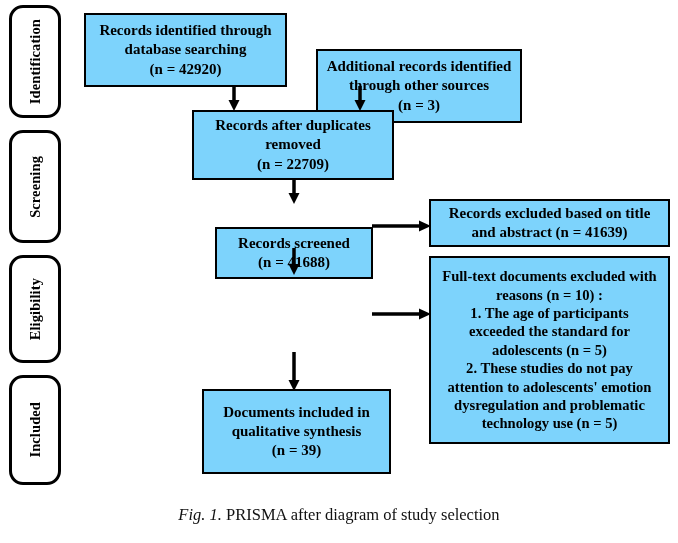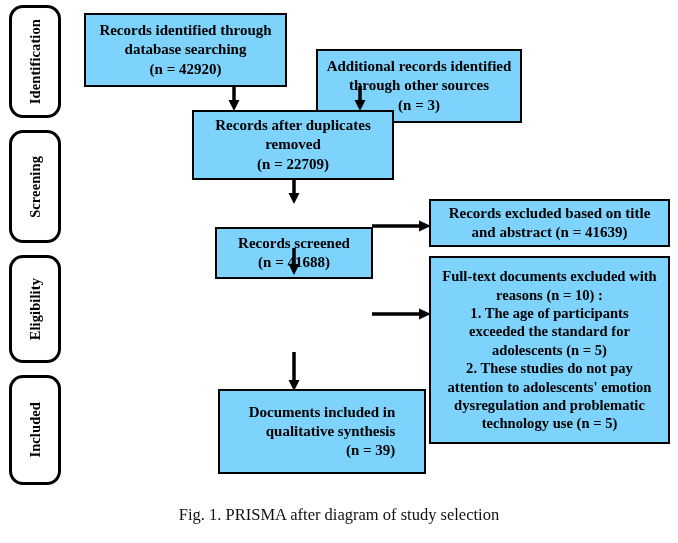--- a/index.html
+++ b/index.html
@@ -79,20 +79,21 @@
   #figure-caption {
     position: absolute;
     left: 0;
     top: 505px;
     width: 678px;
     text-align: center;
     font-size: 16.5px;
     color: #111111;
   }
   #figure-caption .cap-prefix {
+    font-style: italic;
   }
 </style>
 </head>
 <body>
 
 <div id="figure-root">
 
   <div class="stage-pill" style="left:9px; top:5px; width:52px; height:113px;">
     <span class="stage-text">Identification</span>
   </div>
@@ -143,21 +144,21 @@
 reasons (n = 10) :
 1. The age of participants
 exceeded the standard for
 adolescents (n = 5)
 2. These studies do not pay
 attention to adolescents' emotion
 dysregulation and problematic
 technology use (n = 5)</span>
   </div>
 
-  <div class="flow-box" style="left:218px; top:389px; width:208px; height:85px;text-align:right;">
+  <div class="flow-box" style="left:202px; top:389px; width:189px; height:85px;">
     <span class="box-text">Documents included in
 qualitative synthesis
 (n = 39)</span>
   </div>
 
   <div class="connector" style="left:226px; top:86px; width:16px; height:26px;">
     <svg width="16" height="26" viewBox="0 0 16 26">
       <line x1="8" y1="0" x2="8" y2="17" stroke="#000" stroke-width="3.5"></line>
       <polygon points="8,25 2.5,14 13.5,14" fill="#000"></polygon>
     </svg>

